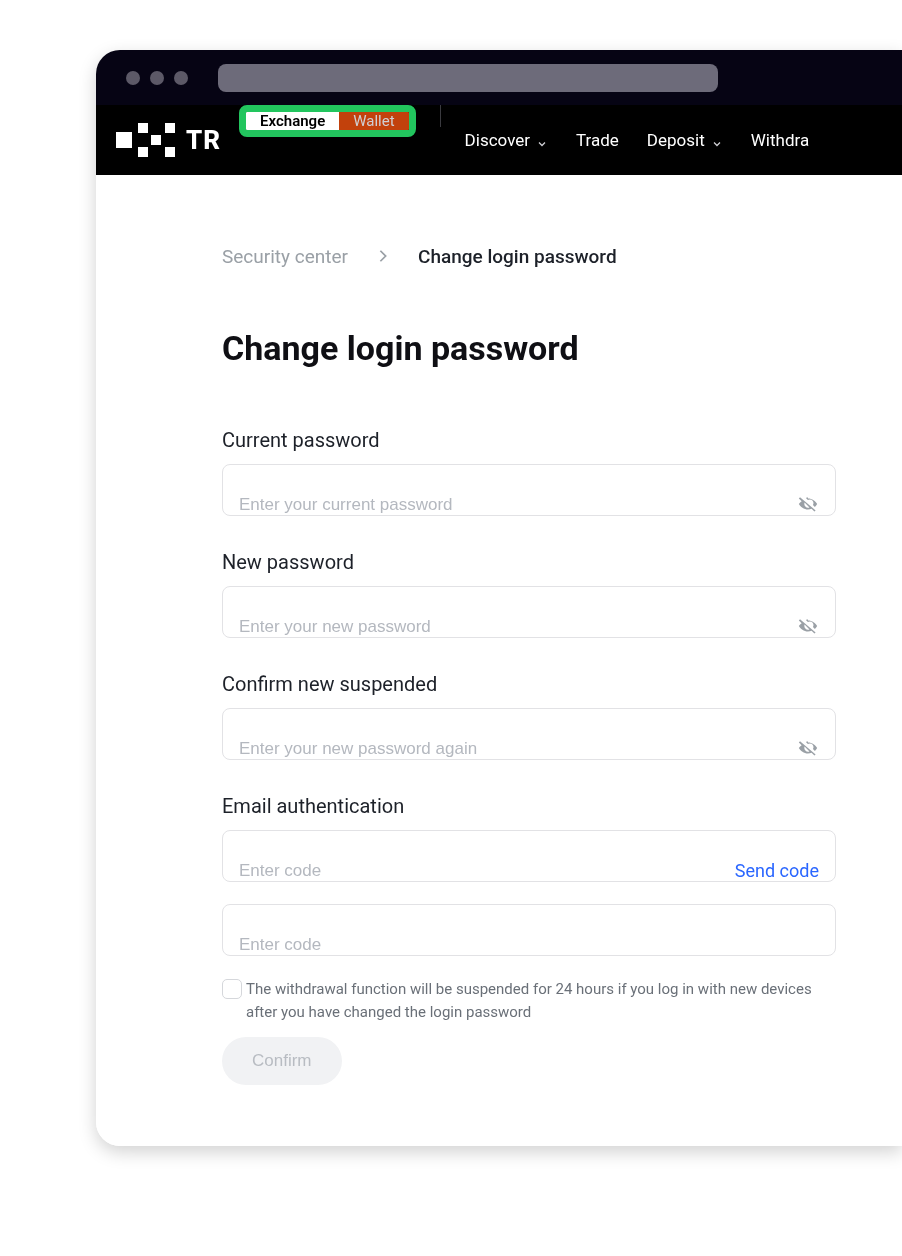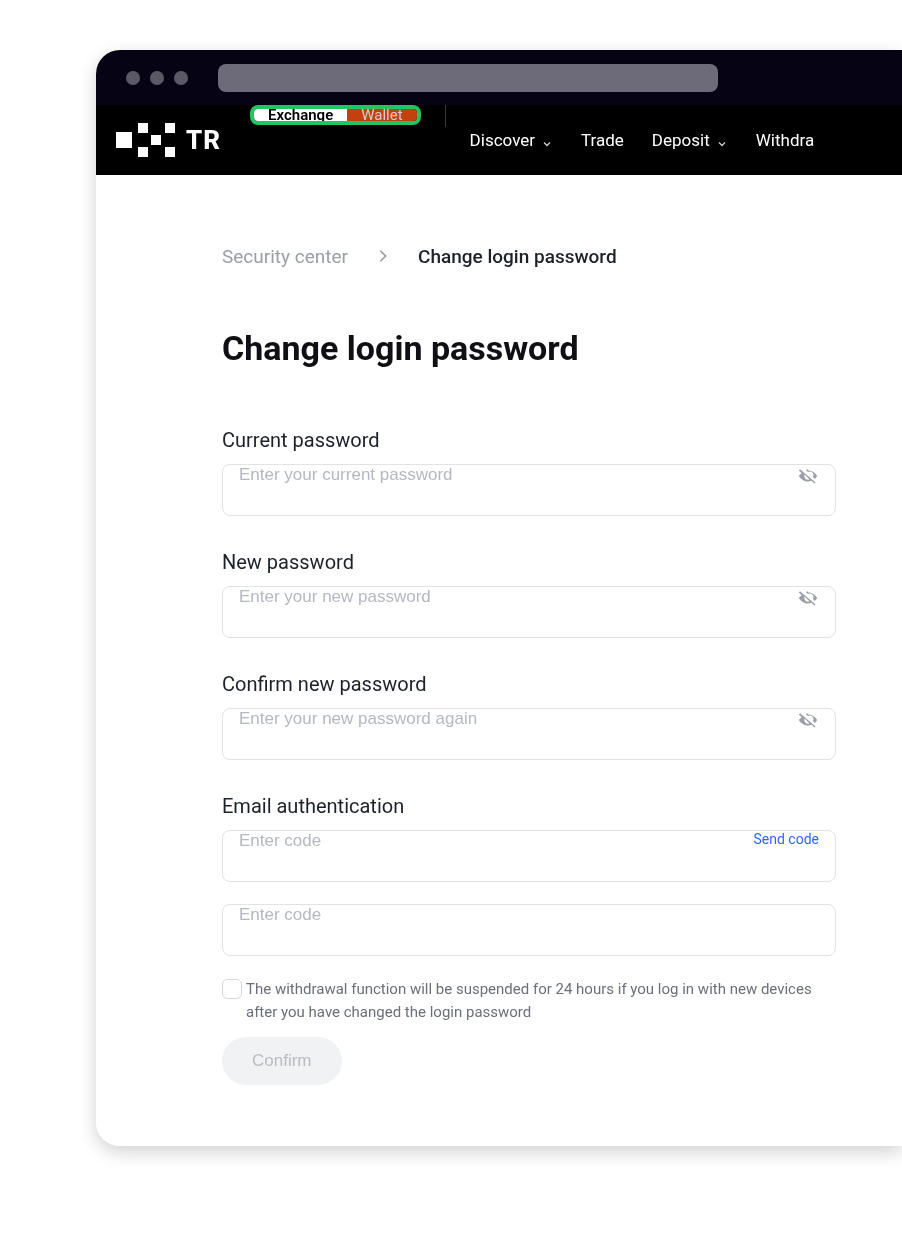--- a/index.html
+++ b/index.html
@@ -72,25 +72,24 @@
     display: grid;
     grid-template-columns: repeat(3, 1fr);
     grid-template-rows: repeat(3, 1fr);
     gap: 2px;
   }
   .logo-cell { width: 10px; height: 10px; }
   .logo-cell.on { background: #fff; }
   .logo-tr { font-weight: 800; font-size: 26px; letter-spacing: 1px; color:#fff; margin-left:4px;}
   .mode-toggle {
     display: flex;
-    border: 4px solid #22c55e;
+    border: 7px solid #22c55e;
     border-radius: 8px;
     overflow: hidden;
-    height: 20px;
-    margin-left: 11px;
+    height: 32px;
   }
   .mode-btn {
     padding: 0 14px;
     display: flex;
     align-items: center;
     font-size: 15px;
     cursor: pointer;
   }
   .mode-btn.active { background: #fff; color: #000; font-weight: 600;}
   .mode-btn.inactive { background: #c2410c; color: #cfcfd4; }
@@ -142,21 +141,21 @@
     font-size: 20px;
     color: #1d2129;
     margin-bottom: 12px;
   }
   .input-wrap {
     position: relative;
     border: 1px solid #e2e2e5;
     border-radius: 8px;
     height: 52px;
     display: flex;
-    align-items: flex-start;
+    align-items: flex-end;
     padding: 0 16px;
     gap: 10px;
   }
   .input-wrap input {
     border: none;
     outline: none;
     flex: 1;
     font-size: 17px;
     color: #1d2129;
     background: transparent;
@@ -164,21 +163,21 @@
   .input-wrap input::placeholder { color: #b4b8bf; }
   .eye-btn {
     color: #9aa0a6;
     cursor: pointer;
     display: flex;
     align-items: center;
   }
   .eye-btn svg { width: 22px; height: 22px; }
   .send-code {
     color: #2a66ff;
-    font-size: 14px;
+    font-size: 18px;
     cursor: pointer;
     white-space: nowrap;
     margin-left: 36px;
   }
   .notice-row {
     display: flex;
     gap: 4px;
     width: 614px;
     margin-top: 18px;
   }
@@ -301,21 +300,21 @@
           <input type="password" placeholder="Enter your new password" style="">
           <span class="eye-btn">
             <svg viewBox="0 0 24 24" fill="#9aa0a6">
                 <path d="M12 6c4.5 0 8.3 2.8 10 6-0.6 1.2-1.5 2.3-2.5 3.2l-2.1-2.1c0.4-0.6 0.6-1.3 0.6-2.1 0-2.2-1.8-4-4-4-0.8 0-1.5 0.2-2.1 0.6L9.7 5.4C10.4 5.1 11.2 5 12 5zM3.3 4.7L2 6l3.1 3.1C3.6 10.2 2.5 11.5 2 12c1.7 3.2 5.5 6 10 6 1.4 0 2.7-0.3 3.9-0.8L19 20.3l1.3-1.3L3.3 4.7zM12 16c-2.2 0-4-1.8-4-4 0-0.6 0.1-1.1 0.3-1.6l5.3 5.3C13.1 15.9 12.6 16 12 16z"></path>
               </svg>
           </span>
         </div>
       </div>
 
       <div class="field">
-        <div class="field-label">Confirm new password</div>
+        <div class="field-label">Confirm new suspended</div>
         <div class="input-wrap">
           <input type="password" placeholder="Enter your new password again" style="">
           <span class="eye-btn">
             <svg viewBox="0 0 24 24" fill="#9aa0a6">
                 <path d="M12 6c4.5 0 8.3 2.8 10 6-0.6 1.2-1.5 2.3-2.5 3.2l-2.1-2.1c0.4-0.6 0.6-1.3 0.6-2.1 0-2.2-1.8-4-4-4-0.8 0-1.5 0.2-2.1 0.6L9.7 5.4C10.4 5.1 11.2 5 12 5zM3.3 4.7L2 6l3.1 3.1C3.6 10.2 2.5 11.5 2 12c1.7 3.2 5.5 6 10 6 1.4 0 2.7-0.3 3.9-0.8L19 20.3l1.3-1.3L3.3 4.7zM12 16c-2.2 0-4-1.8-4-4 0-0.6 0.1-1.1 0.3-1.6l5.3 5.3C13.1 15.9 12.6 16 12 16z"></path>
               </svg>
           </span>
         </div>
       </div>
 

